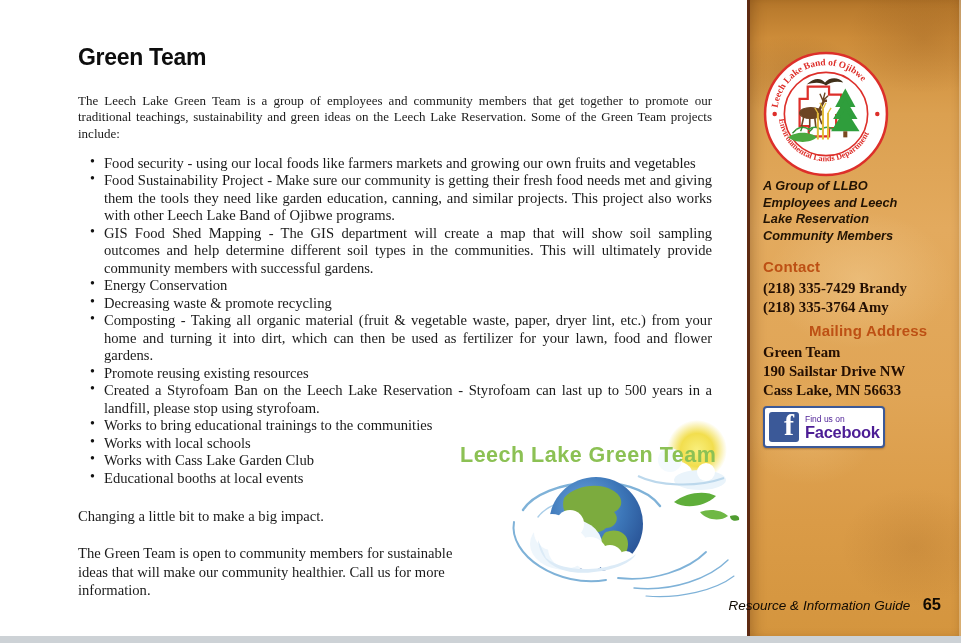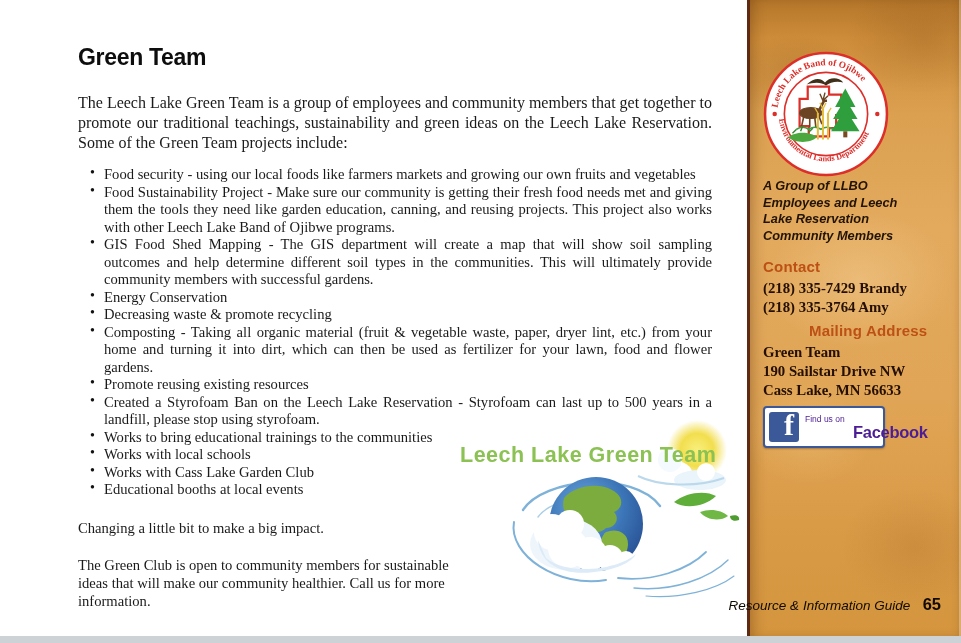--- a/index.html
+++ b/index.html
@@ -14,21 +14,21 @@
   .main{
     position:absolute;left:0;top:0;width:747px;height:636px;background:#ffffff;
     box-sizing:border-box;padding:44px 35px 0 78px;
   }
   h1.page-title{
     font-family:"Liberation Sans", sans-serif;
     font-size:23px;font-weight:bold;color:#0d0d0d;
     margin:0 0 22px 0;letter-spacing:-0.3px;
   }
   p.intro{
-    font-size:16px;line-height:1.25;margin:0 0 13px 0;text-align:justify;font-family:Liberation Serif, serif;
+    font-size:13px;line-height:1.25;margin:0 0 13px 0;text-align:justify;font-family:Liberation Serif, serif;
   }
   ul.projects{
     list-style:none;margin:0 0 0 12px;padding:0;
   }
   ul.projects li{
     position:relative;padding-left:14px;font-size:14.6px;line-height:1.2;text-align:justify;
   }
   ul.projects li::before{
     content:"\2022";position:absolute;left:0;top:-1px;font-size:14px;color:#111;
   }
@@ -78,21 +78,21 @@
     box-shadow:0 1px 2px rgba(60,30,5,0.35);
     display:flex;align-items:center;box-sizing:border-box;padding:4px;cursor:pointer;
   }
   .fb-square{
     width:30px;height:30px;background:#3b5998;border-radius:3px;flex:0 0 30px;
     color:#fff;font-family:"Liberation Serif", serif;font-weight:bold;font-size:30px;
     line-height:26px;text-align:right;padding-right:5px;box-sizing:border-box;overflow:hidden;
   }
   .fb-text{margin-left:6px;color:#4c1d95;font-family:"Liberation Sans", sans-serif;}
   .fb-findus{font-size:8.5px;line-height:10px;}
-  .fb-name{font-size:16.5px;font-weight:bold;line-height:17px;letter-spacing:-0.3px;margin-left:48px;}
+  .fb-name{font-size:16.5px;font-weight:bold;line-height:17px;letter-spacing:-0.3px;}
   
   .footer{
     position:absolute;right:20px;bottom:22px;white-space:nowrap;
     font-family:"Liberation Sans", sans-serif;color:#100a02;text-align:right;
   }
   .footer .guide{font-style:italic;font-size:13.5px;}
   .footer .pagenum{font-weight:bold;font-size:16.5px;margin-left:8px;}
   .bottom-bar{position:absolute;left:0;top:636px;width:961px;height:7px;background:#cdd2d6;}
 </style>
 </head>
@@ -100,35 +100,35 @@
 
 <div class="top-edge"></div>
 
 <div class="main">
   <h1 class="page-title">Green Team</h1>
 
   <p class="intro">The Leech Lake Green Team is a group of employees and community members that get together to promote our traditional teachings, sustainability and green ideas on the Leech Lake Reservation. Some of the Green Team projects include:</p>
 
   <ul class="projects">
     <li>Food security - using our local foods like farmers markets and growing our own fruits and vegetables</li>
-    <li>Food Sustainability Project - Make sure our community is getting their fresh food needs met and giving them the tools they need like garden education, canning, and reusing projects. This project also works with other Leech Lake Band of Ojibwe programs.</li>
+    <li>Food Sustainability Project - Make sure our community is getting their fresh food needs met and giving them the tools they need like garden education, canning, and similar projects. This project also works with other Leech Lake Band of Ojibwe programs.</li>
     <li>GIS Food Shed Mapping - The GIS department will create a map that will show soil sampling outcomes and help determine different soil types in the communities. This will ultimately provide community members with successful gardens.</li>
     <li>Energy Conservation</li>
     <li>Decreasing waste &amp; promote recycling</li>
     <li>Composting - Taking all organic material (fruit &amp; vegetable waste, paper, dryer lint, etc.) from your home and turning it into dirt, which can then be used as fertilizer for your lawn, food and flower gardens.</li>
     <li>Promote reusing existing resources</li>
     <li>Created a Styrofoam Ban on the Leech Lake Reservation - Styrofoam can last up to 500 years in a landfill, please stop using styrofoam.</li>
     <li>Works to bring educational trainings to the communities</li>
     <li>Works with local schools</li>
     <li>Works with Cass Lake Garden Club</li>
     <li>Educational booths at local events</li>
   </ul>
 
   <p class="closing1">Changing a little bit to make a big impact.</p>
-  <p class="closing2">The Green Club is open to community members for sustainable ideas that will make our community healthier. Call us for more information.</p>
+  <p class="closing2">The Green Team is open to community members for sustainable ideas that will make our community healthier. Call us for more information.</p>
 </div>
 
 <svg class="gt-image" viewBox="0 0 292 180">
   <defs>
     <radialGradient id="sunGrad" cx="50%" cy="50%" r="50%">
       <stop offset="0%" stop-color="#f9ef7d"></stop>
       <stop offset="55%" stop-color="#f2de4e"></stop>
       <stop offset="100%" stop-color="#f2de4e" stop-opacity="0"></stop>
     </radialGradient>
     <radialGradient id="globeGrad" cx="38%" cy="32%" r="75%">

